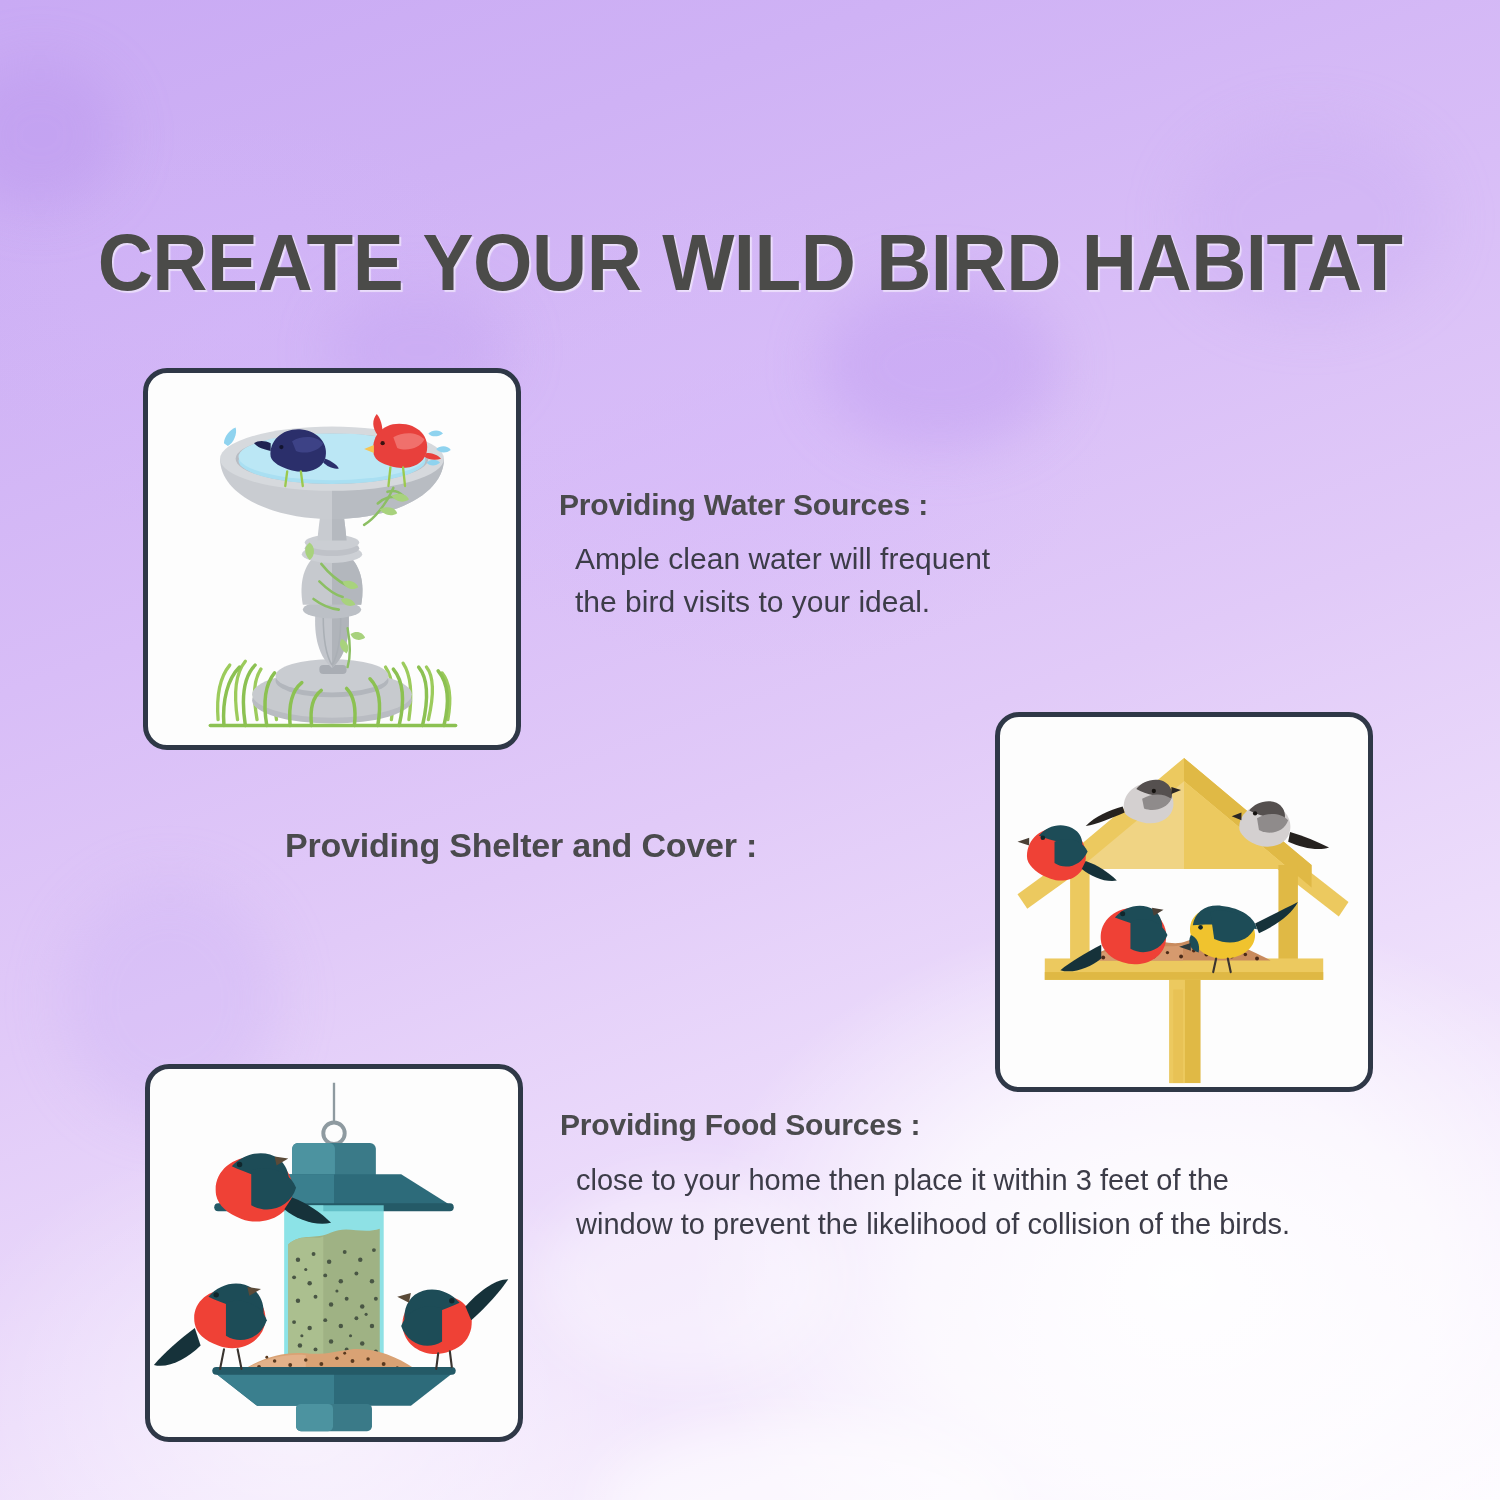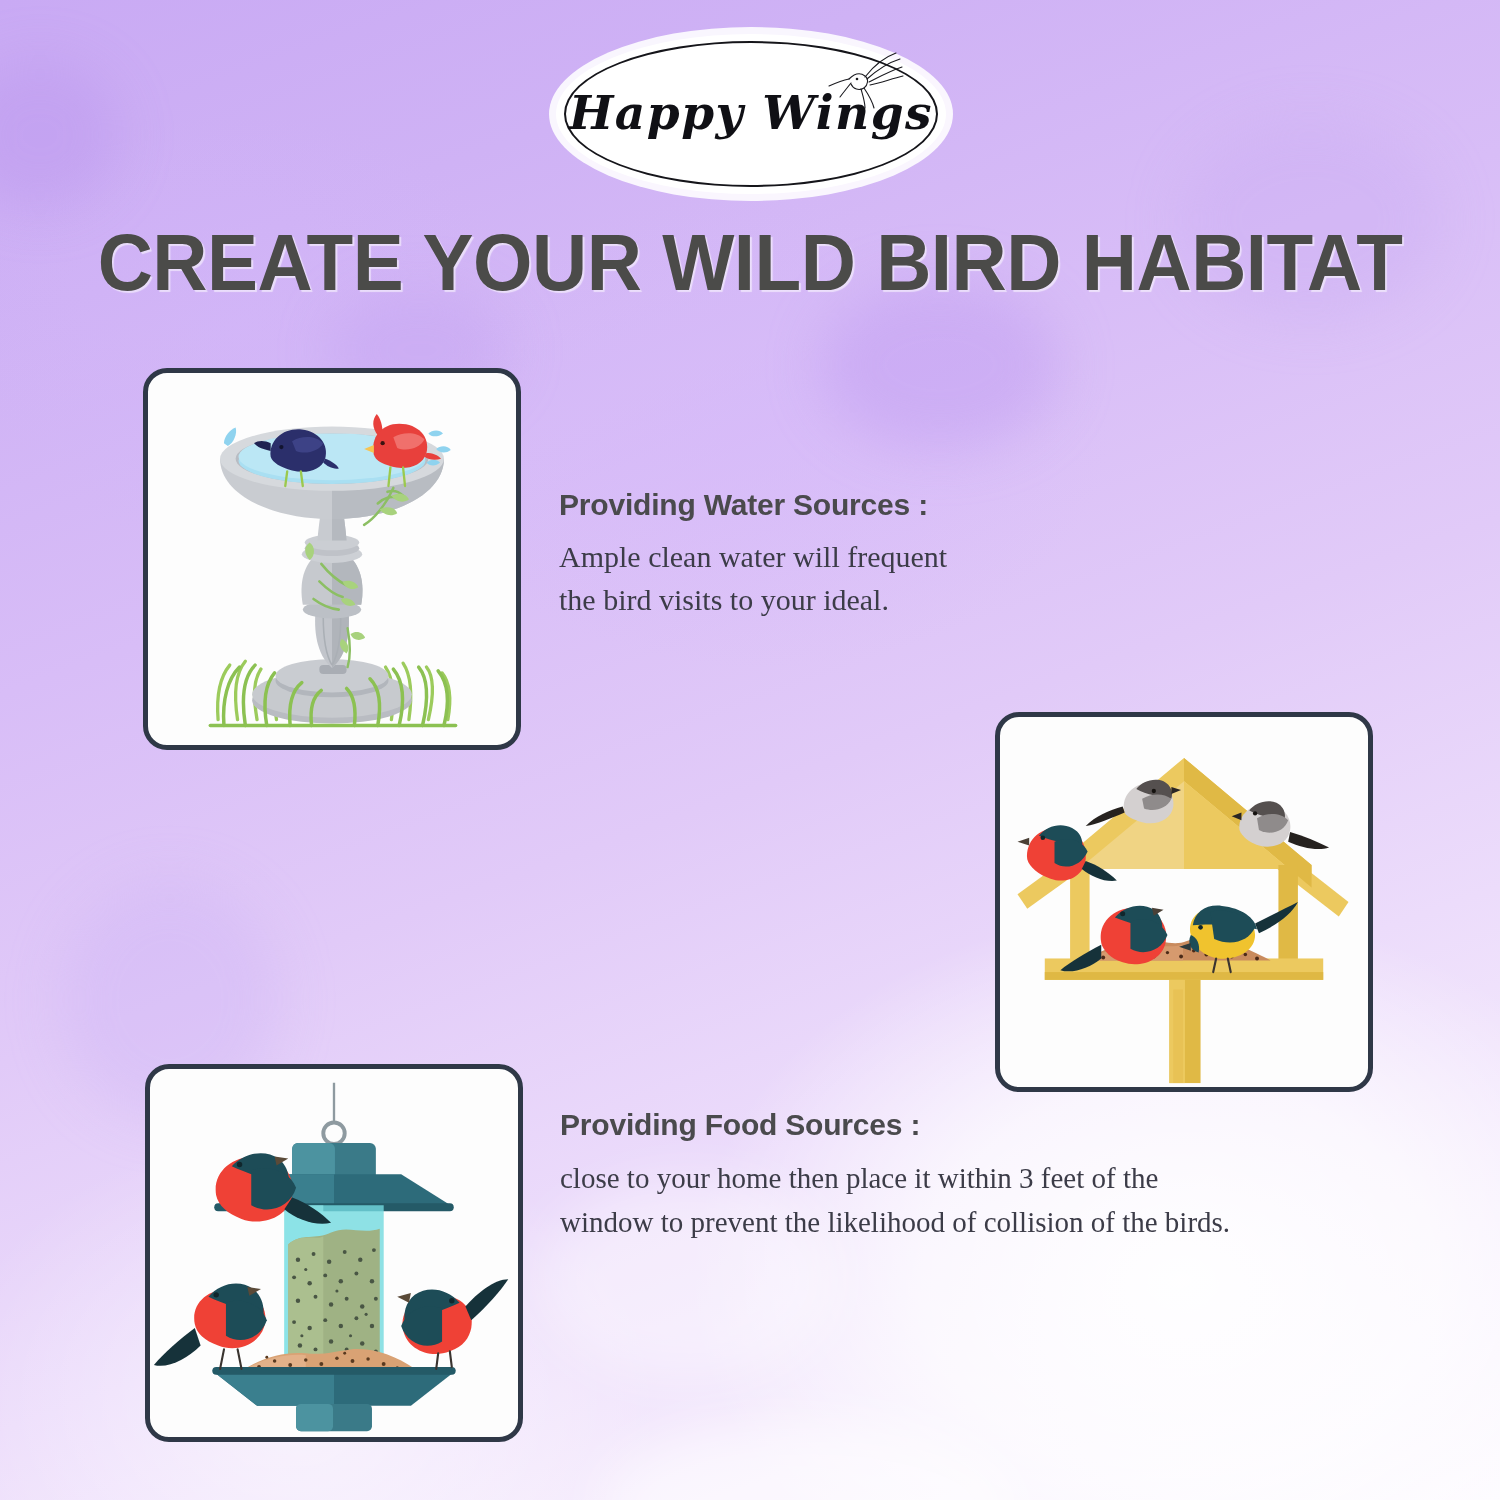--- a/index.html
+++ b/index.html
@@ -100,26 +100,26 @@
   .tb-heading {
     font-family: "Liberation Sans", sans-serif;
     font-weight: 700;
     font-size: 30px;
     color: #4a4a4d;
     margin: 0 0 14px 0;
     letter-spacing: -0.2px;
     white-space: nowrap;
   }
   .tb-body {
-    font-family: Liberation Serif, serif;
+    font-family: Liberation Sans, sans-serif;
     font-weight: 400;
     font-size: 30px;
     line-height: 1.42;
     color: #3c3c48;
-    margin: 0;
+    margin: 16px;
   }
   .tb-body .ln { display: block; white-space: nowrap; }
 
   #text-water   { left: 559px; top: 488px;  width: 520px; }
   #text-shelter { left: 285px; top: 826px;  width: 700px; }
   #text-food    { left: 560px; top: 1108px; width: 830px; }
 
   #text-shelter .tb-heading { font-size: 34px; }
   #text-shelter .tb-body { font-size: 29px; line-height: 1.5; }
   #text-food .tb-body { font-size: 29px; line-height: 1.52; }
@@ -130,38 +130,20 @@
 <div id="poster">
 
   <div class="blob b1"></div>
   <div class="blob b2"></div>
   <div class="blob b3"></div>
   <div class="blob b4"></div>
   <div class="blob b5"></div>
   <div class="blob b6"></div>
   <div class="blob b7"></div>
 
-  <div id="logo">
-    <div class="ring"></div>
-    <div class="wordmark">Happy Wings</div>
-    <svg class="hummingbird" viewBox="0 0 84 62">
-      <g fill="none" stroke="#1a1a1f" stroke-width="1.1" stroke-linecap="round">
-        <path d="M5 36 C14 32, 20 30, 25 29"></path>
-        <path d="M25 29 C30 24, 36 22, 41 26 C45 29, 44 35, 40 38 C35 41, 29 39, 27 34"></path>
-        <path d="M41 27 C48 18, 58 8, 72 3"></path>
-        <path d="M43 29 C52 21, 63 13, 76 9"></path>
-        <path d="M45 32 C55 27, 66 21, 78 17"></path>
-        <path d="M46 35 C56 33, 67 29, 79 26"></path>
-        <path d="M40 38 C44 44, 48 50, 50 58"></path>
-        <path d="M37 39 C39 46, 41 52, 41 58"></path>
-        <path d="M27 33 C23 38, 19 43, 16 47"></path>
-      </g>
-      <circle cx="33" cy="29" r="1.3" fill="#1a1a1f"></circle>
-    </svg>
-  </div>
 
   <div id="headline">CREATE YOUR WILD BIRD HABITAT</div>
 
   <div class="card" id="card-water">
     <svg viewBox="0 0 378 382">
 
       <g stroke="#9ccb5c" stroke-width="3.4" fill="none" stroke-linecap="round">
         <path d="M72 356 C70 330, 74 312, 84 300"></path>
         <path d="M92 356 C88 330, 90 308, 100 296"></path>
         <path d="M112 356 C108 332, 108 316, 116 304"></path>
@@ -498,20 +480,21 @@
 
   <div class="textblock" id="text-water">
     <h2 class="tb-heading">Providing Water Sources :</h2>
     <p class="tb-body">
       <span class="ln">Ample clean water will frequent</span>
       <span class="ln">the  bird visits to your ideal.</span>
     </p>
   </div>
 
   <div class="textblock" id="text-shelter">
+    <h2 class="tb-heading">Providing Shelter and Cover :</h2>
     <p class="tb-body">
     </p>
   </div>
 
   <div class="textblock" id="text-food">
     <h2 class="tb-heading">Providing Food Sources :</h2>
     <p class="tb-body">
       <span class="ln">close  to  your  home  then  place  it  within  3  feet  of  the</span>
       <span class="ln">window to prevent the likelihood of collision of the birds.</span>
     </p>

